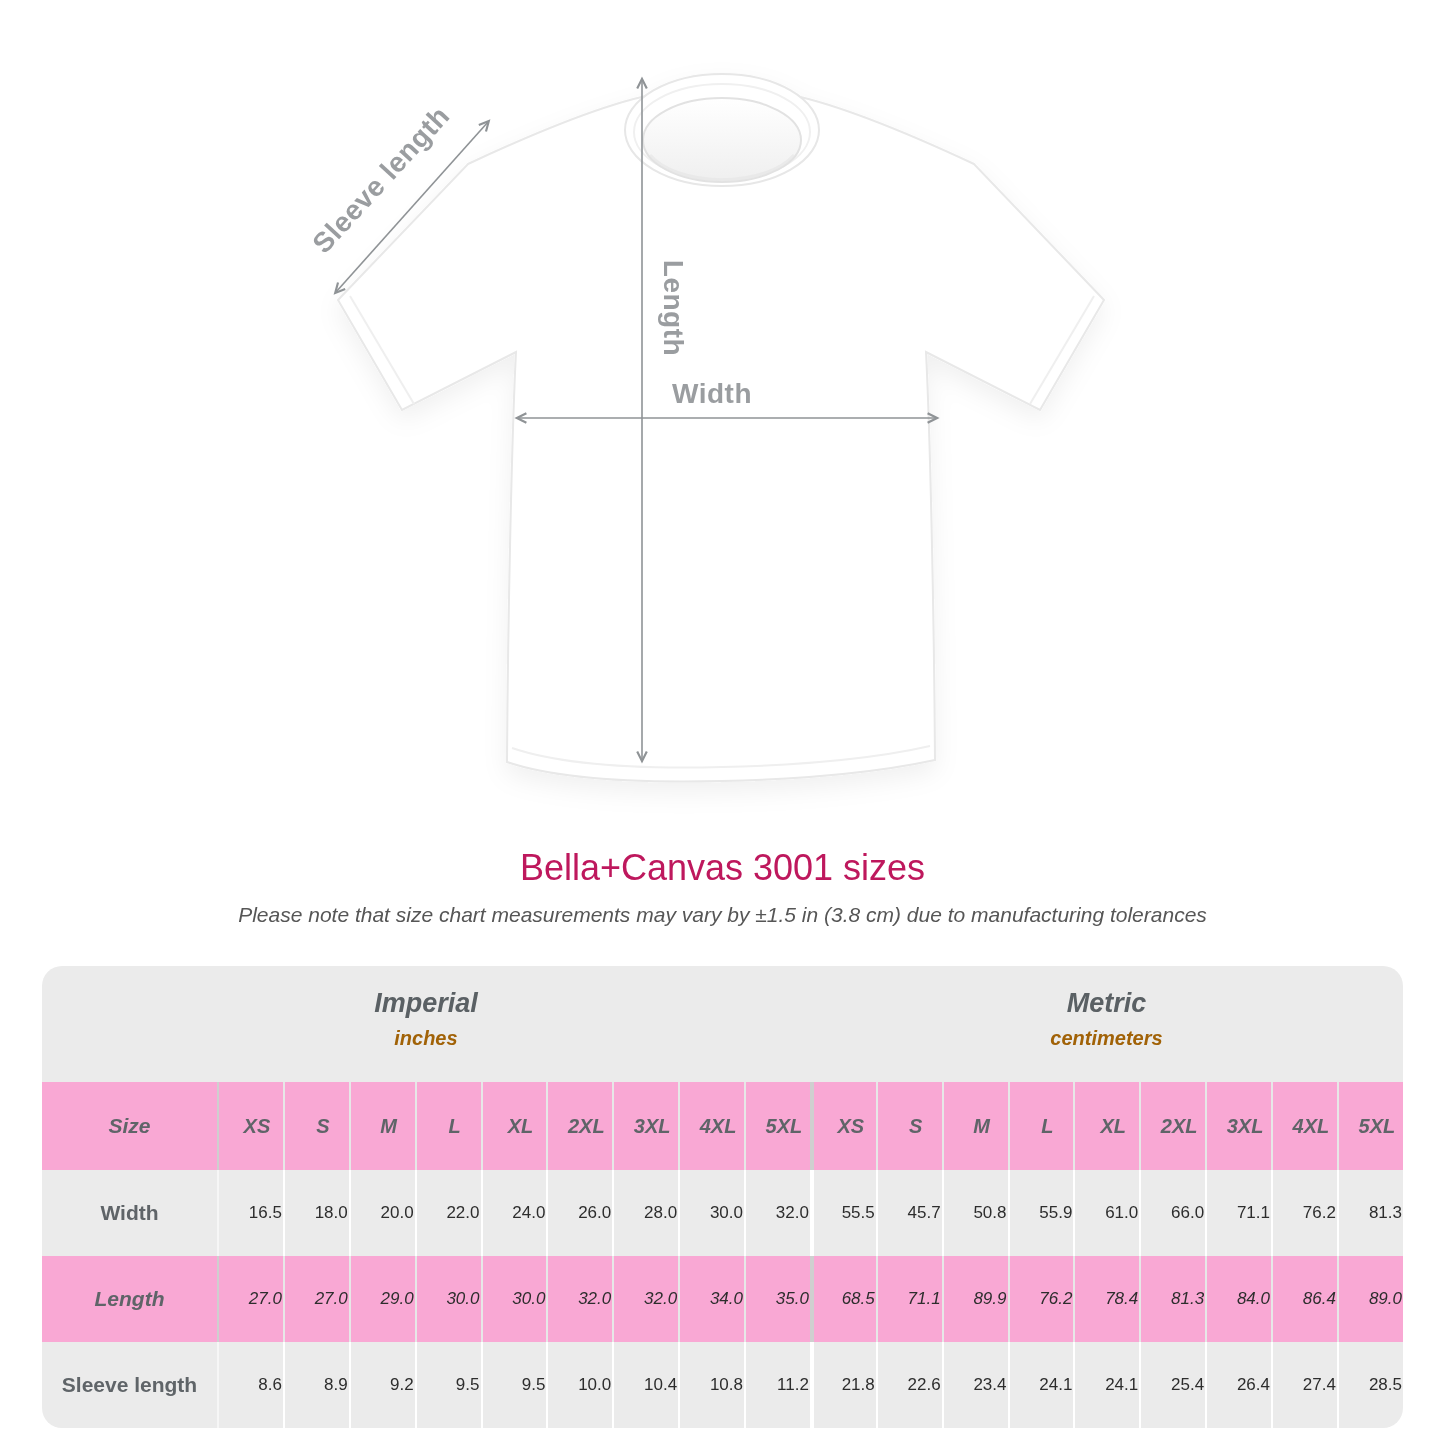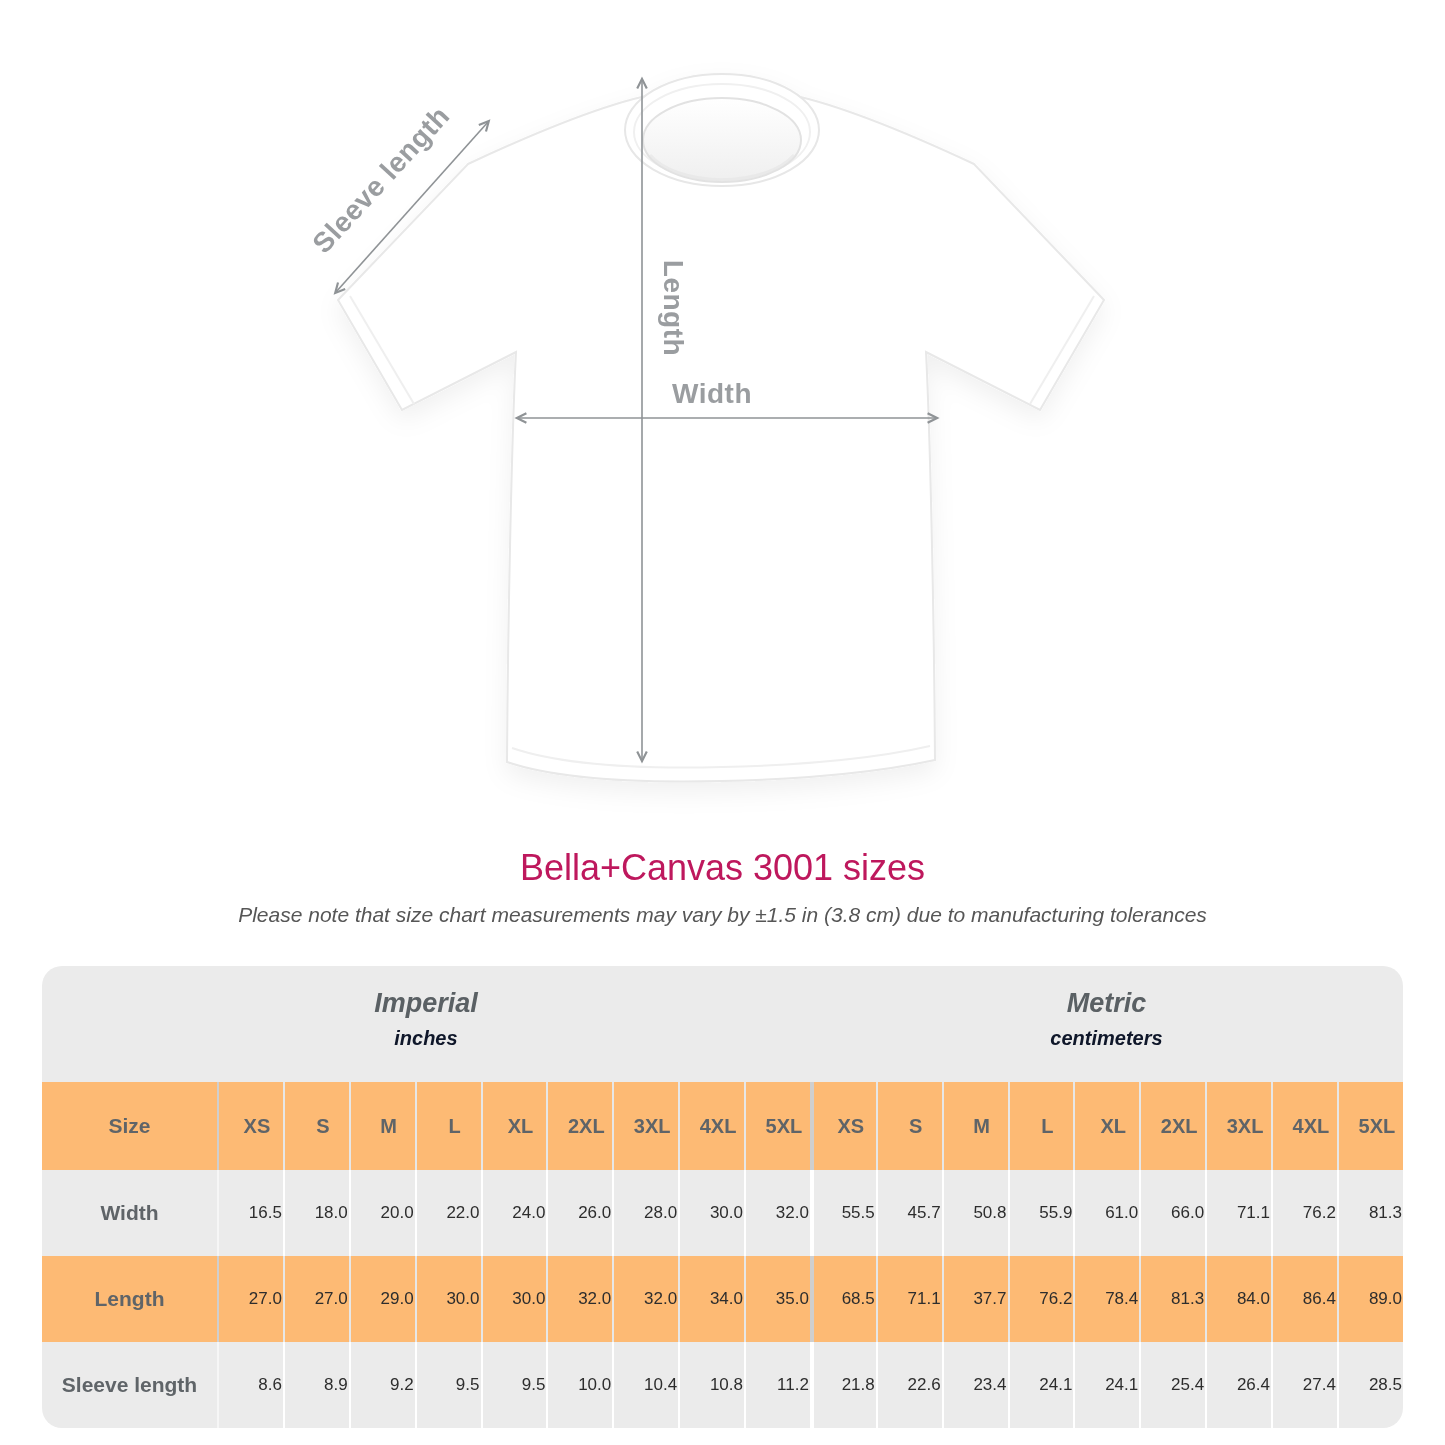--- a/index.html
+++ b/index.html
@@ -74,27 +74,27 @@
   .band-name {
     font-size: 27px;
     font-weight: bold;
     font-style: italic;
     color: #5a6064;
   }
   .band-unit {
     margin-top: 8px;
     font-size: 20px;
     font-style: italic;
-    color: #0f172a;
+    color: #a16207;
   }
 
   tr.size-row th { height: 86px; }
   tr.data-row td, tr.data-row th { height: 84px; }
 
-  tr.plain th, tr.plain td { background: #fdba74; }
+  tr.plain th, tr.plain td { background: #f9a8d4; font-style: italic; }
   tr.striped th, tr.striped td { background: #ebebeb; }
 
   .row-label {
     font-size: 21px;
     font-weight: bold;
     color: #5f6468;
     text-align: center;
     vertical-align: middle;
   }
   th.cell {
@@ -266,21 +266,21 @@
           <td class="cell">27.0</td>
           <td class="cell">29.0</td>
           <td class="cell">30.0</td>
           <td class="cell">30.0</td>
           <td class="cell">32.0</td>
           <td class="cell">32.0</td>
           <td class="cell">34.0</td>
           <td class="cell">35.0</td>
           <td class="cell mid">68.5</td>
           <td class="cell">71.1</td>
-          <td class="cell">37.7</td>
+          <td class="cell">89.9</td>
           <td class="cell">76.2</td>
           <td class="cell">78.4</td>
           <td class="cell">81.3</td>
           <td class="cell">84.0</td>
           <td class="cell">86.4</td>
           <td class="cell">89.0</td>
         </tr>
         <tr class="striped data-row">
           <th class="row-label">Sleeve length</th>
           <td class="cell first">8.6</td>

